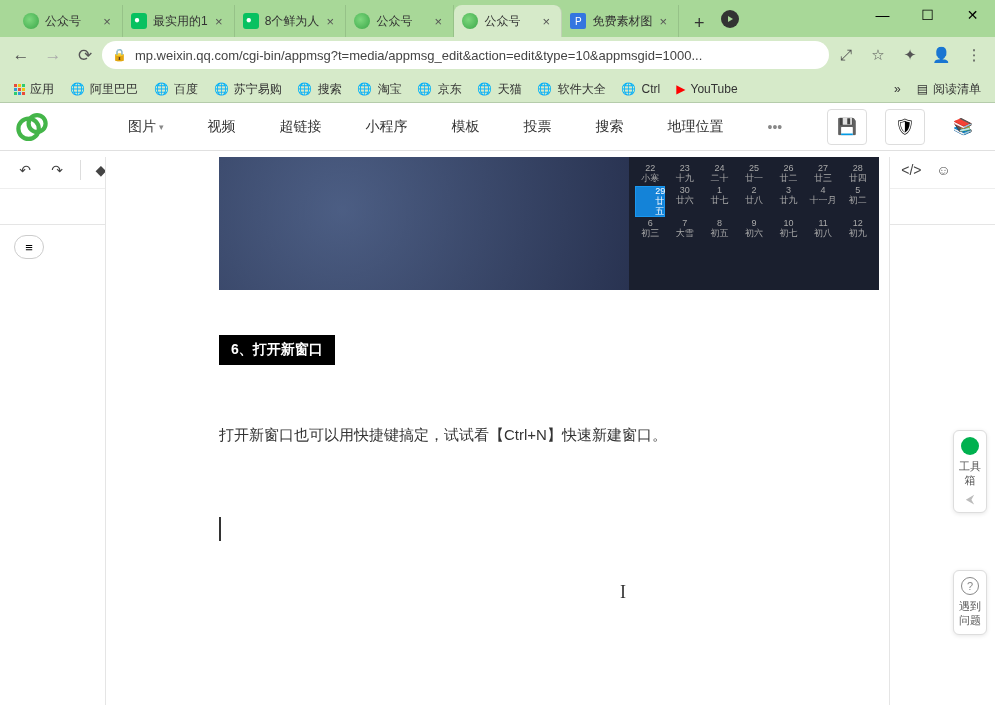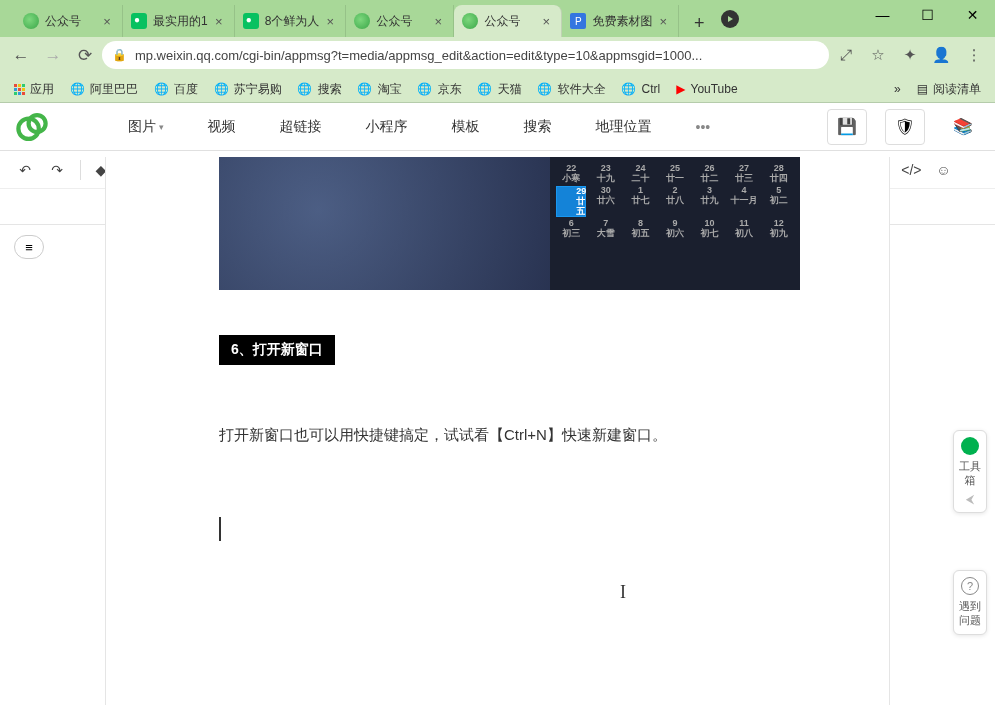--- a/index.html
+++ b/index.html
@@ -49,21 +49,21 @@
 .tb3 { height: 36px; background: #fff; display: flex; align-items: center; justify-content: center; gap: 12px; border-bottom: 1px solid #e5e5e5; }
 
 
 .side-toggle { position: absolute; left: 14px; top: 235px; width: 30px; height: 24px; border: 1px solid #ccc; border-radius: 12px; background: #fff; display: flex; align-items: center; justify-content: center; font-size: 13px; }
 
 
 .canvas { position: absolute; left: 105px; top: 157px; right: 105px; bottom: 0; border-left: 1px solid #e5e5e5; border-right: 1px solid #e5e5e5; background: #fff; padding: 0 0; }
 .content-inner { }
 
 
-.cal-img { width: 581px; height: 133px; margin-left: 113px; background: linear-gradient(135deg,#3a4a6e,#2c3654); position: relative; display: flex; font-weight: bold; }
+.cal-img { width: 660px; height: 133px; margin-left: 113px; background: linear-gradient(135deg,#3a4a6e,#2c3654); position: relative; display: flex; }
 .cal-bg { flex: 1; background: radial-gradient(circle at 30% 40%, rgba(90,110,150,0.6), rgba(40,50,80,0.9)); }
 .cal-grid { width: 250px; background: #1a1f2e; padding: 6px 4px; display: flex; flex-direction: column; font-size: 9px; color: #aaa; }
 .cal-row { display: flex; justify-content: space-around; padding: 1px 0; }
 .cal-cell { width: 30px; text-align: center; line-height: 1.1; }
 .cal-cell.sel { background: #1483d8; color: #fff; border: 1px solid #1997f0; padding-left: 19px; }
 .cal-link { color: #3aa3ef; font-size: 10px; padding: 4px 6px; }
 
 
 .sect-head { display: inline-block; background: #000; color: #fff; padding: 6px 12px; font-size: 14px; font-weight: bold; margin: 45px 0 0 113px; }
 .para { font-size: 15px; color: #333; margin: 58px 0 0 113px; line-height: 1.6; }
@@ -213,20 +213,21 @@
       <svg viewBox="0 0 40 40" width="34" height="34">
         <circle cx="16" cy="22" r="12" fill="none" stroke="#44b549" stroke-width="5"></circle>
         <circle cx="26" cy="16" r="10" fill="none" stroke="#44b549" stroke-width="5"></circle>
       </svg>
     </div>
   <div class="etab drop">图片</div>
   <div class="etab">视频</div>
   <div class="etab">超链接</div>
   <div class="etab">小程序</div>
   <div class="etab">模板</div>
+  <div class="etab">投票</div>
   <div class="etab">搜索</div>
   <div class="etab">地理位置</div>
   <div class="etab" style="color:#888">•••</div>
   <div class="etab-sep"></div>
   <div class="etab-icon">💾</div>
   <div class="etab-icon">🛡</div>
   <div class="etab-icon" style="border:none">📚</div>
 </div>
 
 <div class="tb2">

